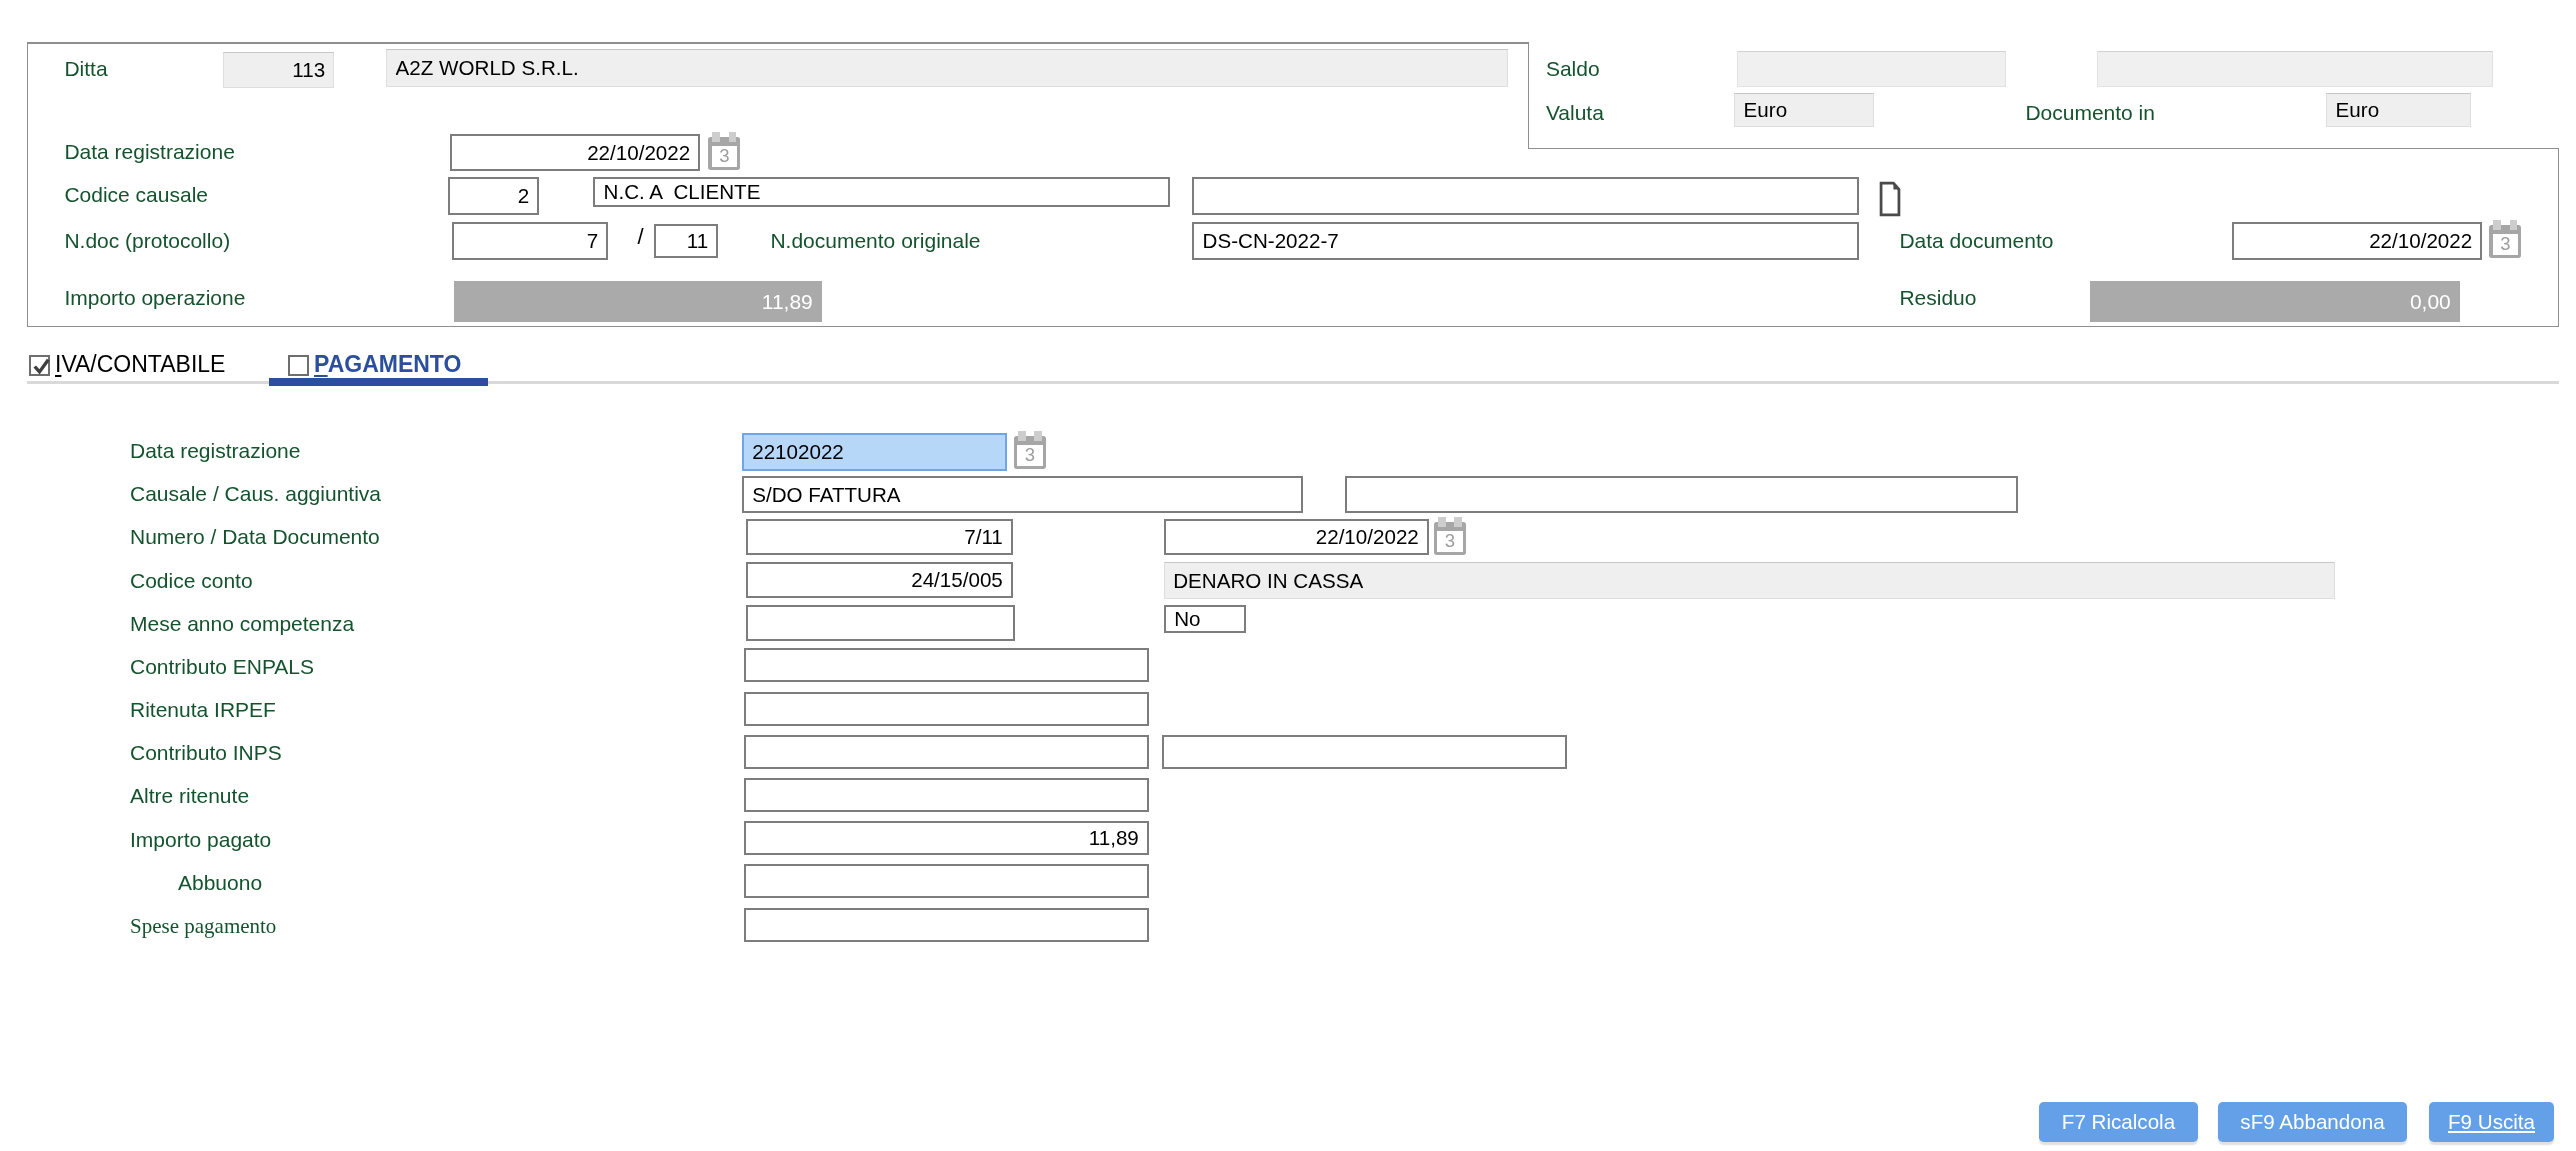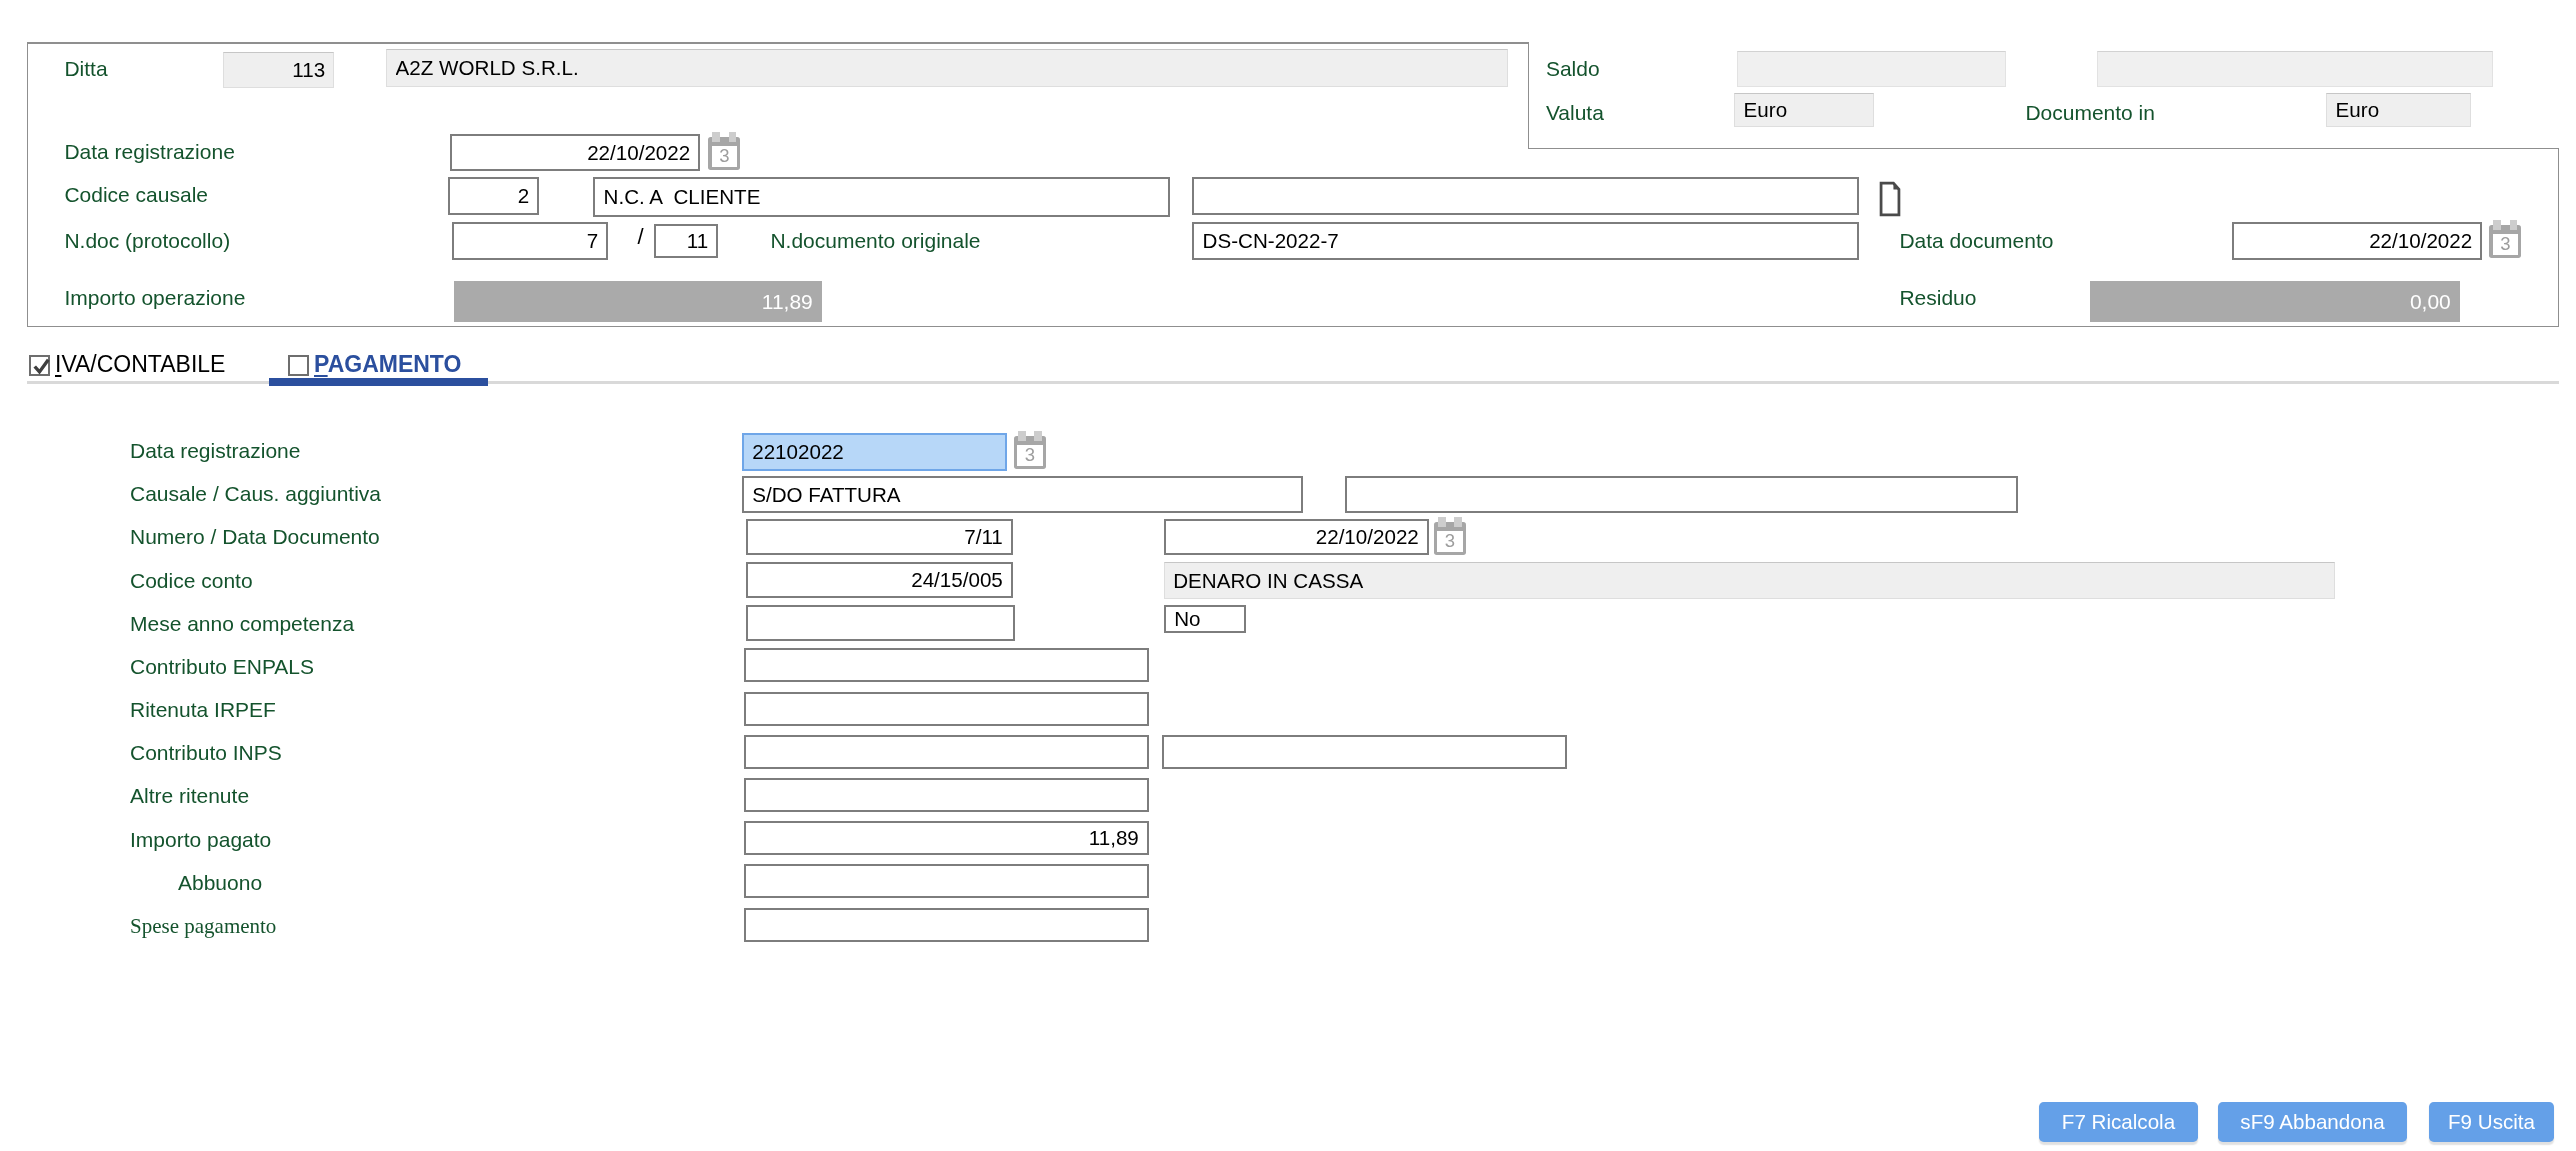--- a/index.html
+++ b/index.html
@@ -74,21 +74,21 @@
     <span class="lbl" style="left:36px;top:95px;">Data registrazione</span>
     <input class="inp ta-r" style="left: 422px; top: 90px; width: 250px; height: 37px;" value="22/10/2022">
     <span class="cal" style="left:680px;top:93px;">
       <i class="ear e1"></i>
         <i class="ear e2"></i>
         <b class="face">3</b>
     </span>
 
     <span class="lbl" style="left:36px;top:138px;">Codice causale</span>
     <input class="inp ta-r" style="left: 420px; top: 133px; width: 91px; height: 38px;" value="2">
-    <input class="inp ta-l" style="left: 565px; top: 133px; width: 577px; height: 40px;" value="N.C. A  CLIENTE">
+    <input class="inp ta-l" style="left: 565px; top: 133px; width: 577px; height: 30px;" value="N.C. A  CLIENTE">
     <input class="inp ta-l" style="left: 1164px; top: 133px; width: 667px; height: 38px;" value="">
     <span class="docicon" style="left:1851px;top:137px;">
       <svg width="22" height="36" viewBox="0 0 32 52">
         <path d="M3 3 h18 l8 9 v37 h-26 z" fill="#ffffff" stroke="#4a4a4a" stroke-width="4" stroke-linejoin="miter"></path>
         <path d="M21 3 l8 9 h-8 z" fill="#4a4a4a"></path>
       </svg>
     </span>
 
     <span class="lbl" style="left:36px;top:184px;">N.doc (protocollo)</span>
     <input class="inp ta-r" style="left: 424px; top: 178px; width: 156px; height: 38px;" value="7">
@@ -189,17 +189,17 @@
     <span class="lbl" style="left:130px;top:870px;margin-left:48px;">Abbuono</span>
     <input class="inp ta-l" style="left: 744px; top: 864px; width: 405px; height: 34px;" value="">
 
     <span class="lbl" style="left:130px;top:913px;font-family:Liberation Serif, serif;">Spese pagamento</span>
     <input class="inp ta-l" style="left: 744px; top: 908px; width: 405px; height: 34px;" value="">
   </div>
 
   <div>
     <button class="btn" style="left:2039px;top:1102px;width:159px;">F7 Ricalcola</button>
     <button class="btn" style="left:2218px;top:1102px;width:189px;">sF9 Abbandona</button>
-    <button class="btn" style="left:2429px;top:1102px;width:125px;">F9 Uscita</button>
+    <button class="btn" style="left:2429px;top:1102px;width:125px;text-decoration:underline;">F9 Uscita</button>
   </div>
 
 </div>
 
 
 </body></html>

